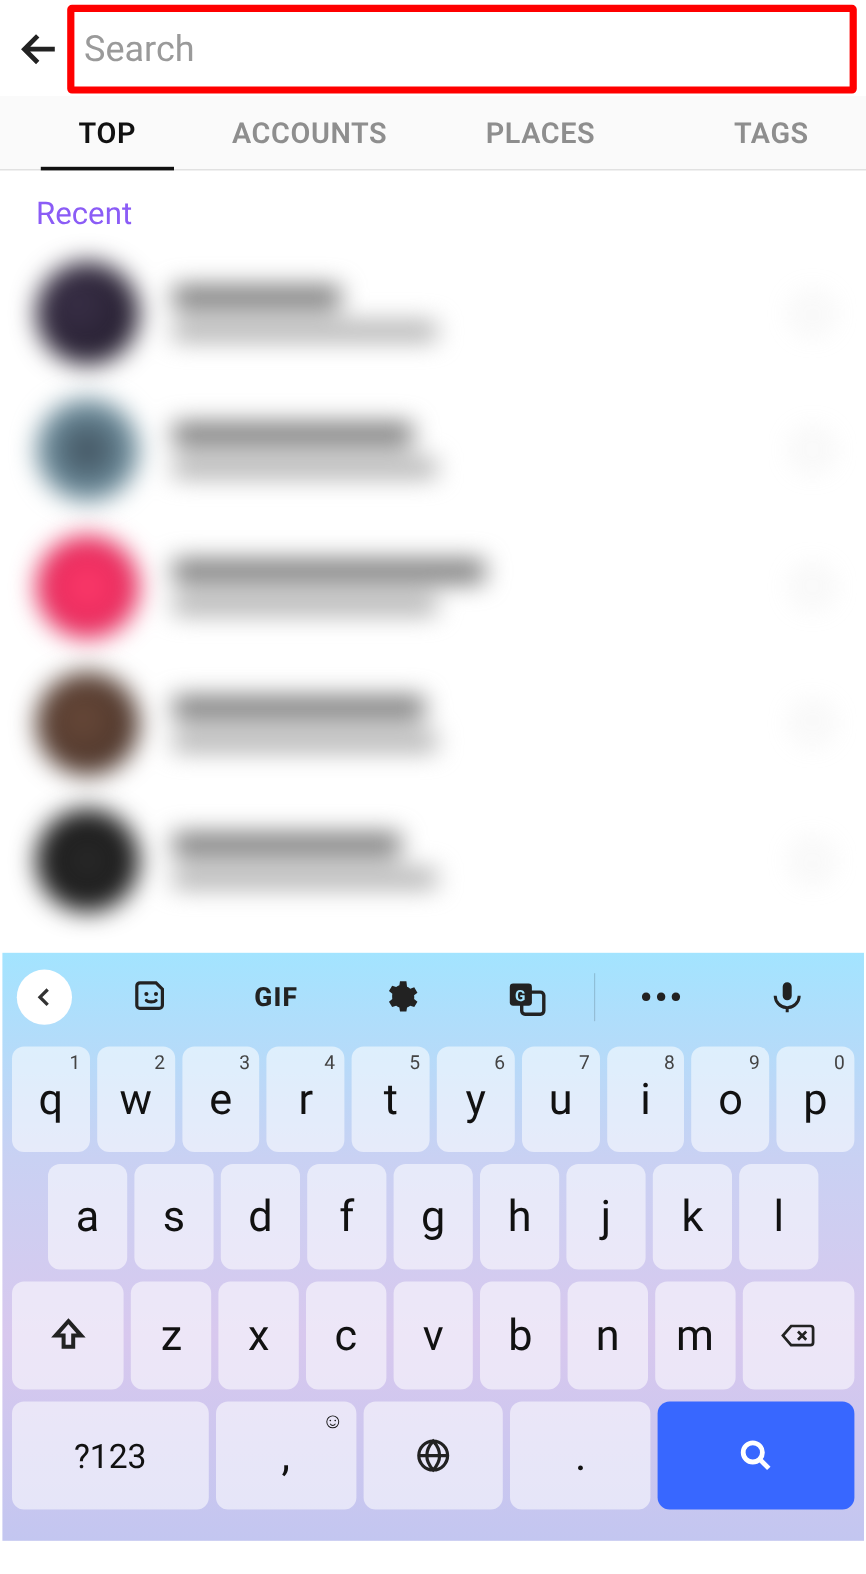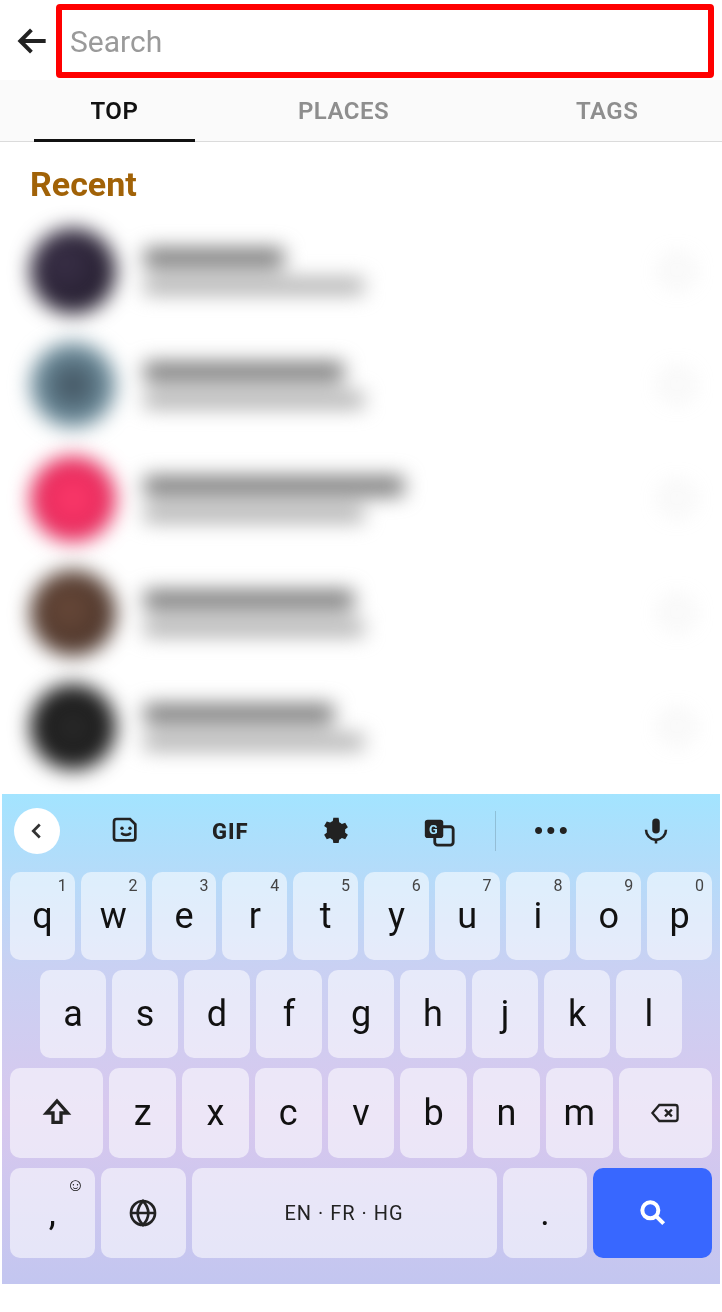--- a/index.html
+++ b/index.html
@@ -28,21 +28,21 @@
   font-size: 24px; font-weight: 600; color: #8e8e8e; letter-spacing: 0.5px; margin-left: 34px;
 }
 .tab.active { color: #111; position: relative; }
 .tab.active::after {
   content: ''; position: absolute; left: 0; right: 0; bottom: -1px;
   height: 3px; background: #111;
 }
 .tab:first-child { flex: 0.7; }
 
 
-.recent-heading { font-size: 34px; font-weight: 700; color: #a16207; padding: 22px 30px 10px 30px; }
+.recent-heading { font-size: 26px; font-weight: 400; color: #8b5cf6; padding: 22px 30px 10px 30px; }
 .recent-list { padding: 0 30px; }
 .list-item { display: flex; align-items: center; height: 114px; filter: blur(10px); }
 .avatar { width: 86px; height: 86px; border-radius: 50%; flex-shrink: 0; margin-right: 28px; }
 .av1 { background: radial-gradient(circle at 40% 40%, #3a3048, #1b1624); }
 .av2 { background: radial-gradient(circle at 50% 50%, #3b4b58, #8fb9c9); }
 .av3 { background: radial-gradient(circle at 50% 50%, #ff3b6c, #d41d50); }
 .av4 { background: radial-gradient(circle at 45% 45%, #6a4a3a, #3d2a22); }
 .av5 { background: radial-gradient(circle at 50% 50%, #2a2a2a, #111); }
 .item-text { flex: 1; }
 .item-title { height: 20px; background: #777; width: 140px; border-radius: 4px; margin-bottom: 10px; }
@@ -101,20 +101,21 @@
       </svg>
   </div>
   <div class="search-wrap">
     <input class="search-input" type="text" placeholder="Search" style="">
     <div class="red-highlight"></div>
   </div>
 </div>
 
 <div class="tabs">
   <div class="tab active">TOP</div>
+  <div class="tab">ACCOUNTS</div>
   <div class="tab">PLACES</div>
   <div class="tab">TAGS</div>
 </div>
 
 <div class="recent-heading">Recent</div>
 <div class="recent-list">
   <div class="list-item">
     <div class="avatar av1"></div>
     <div class="item-text">
       <div class="item-title"></div>
@@ -225,31 +226,31 @@
       </div>
       <div id="kb-row3-letters" style="display:contents"><div class="key">z</div><div class="key">x</div><div class="key">c</div><div class="key">v</div><div class="key">b</div><div class="key">n</div><div class="key">m</div></div>
       <div class="key key-wide key-del">
         <svg viewBox="0 0 28 24">
             <path d="M9 5h14a2 2 0 0 1 2 2v10a2 2 0 0 1-2 2H9l-6-7 6-7z"></path>
             <path d="M14 9l6 6M20 9l-6 6"></path>
           </svg>
       </div>
     </div>
     <div class="kb-row row4">
+      <div class="key key-wide key-sym">?123</div>
       <div class="key key-punc">
         <span class="sub">☺</span>
         <span>,</span>
       </div>
       <div class="key">
         <svg viewBox="0 0 24 24" fill="none" stroke="#222" stroke-width="2">
             <circle cx="12" cy="12" r="9"></circle>
             <path d="M3 12h18M12 3c2.5 2.7 4 6 4 9s-1.5 6.3-4 9c-2.5-2.7-4-6-4-9s1.5-6.3 4-9z"></path>
           </svg>
       </div>
-      <div class="key key-space">EN · FR · HG</div>
       <div class="key">.</div>
       <div class="key key-wide key-action">
         <svg viewBox="0 0 24 24">
             <circle cx="10" cy="10" r="6"></circle>
             <path d="M20 20l-5.5-5.5"></path>
           </svg>
       </div>
     </div>
   </div>
 </div>

